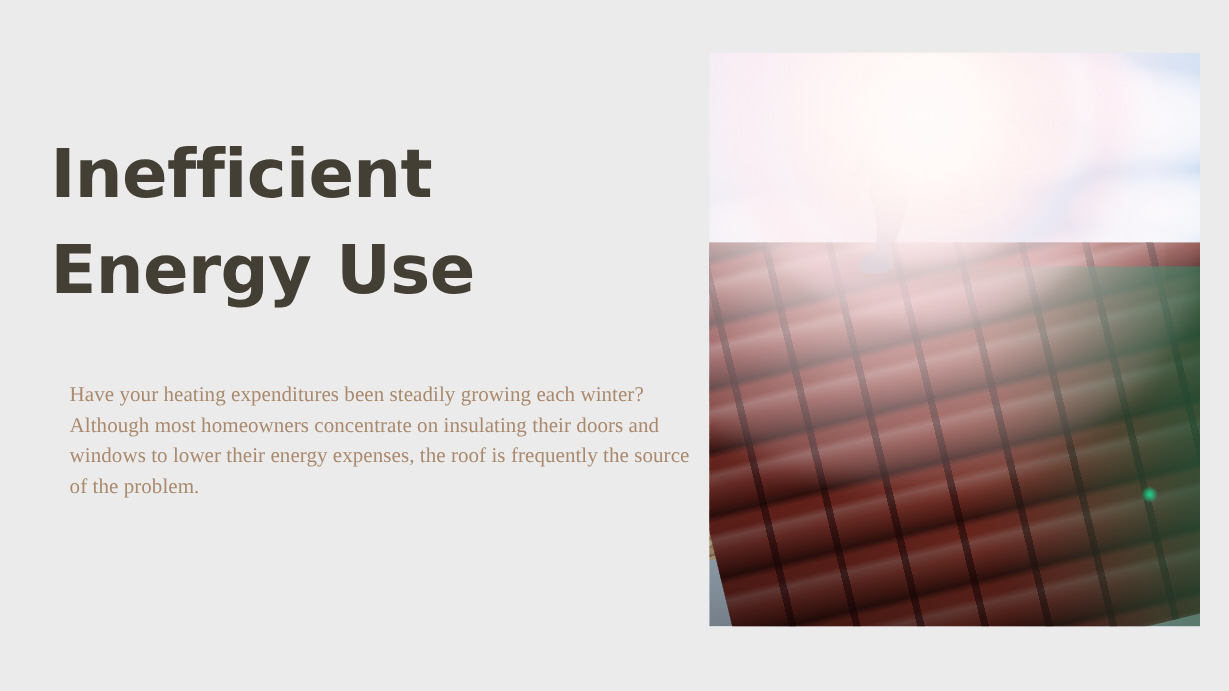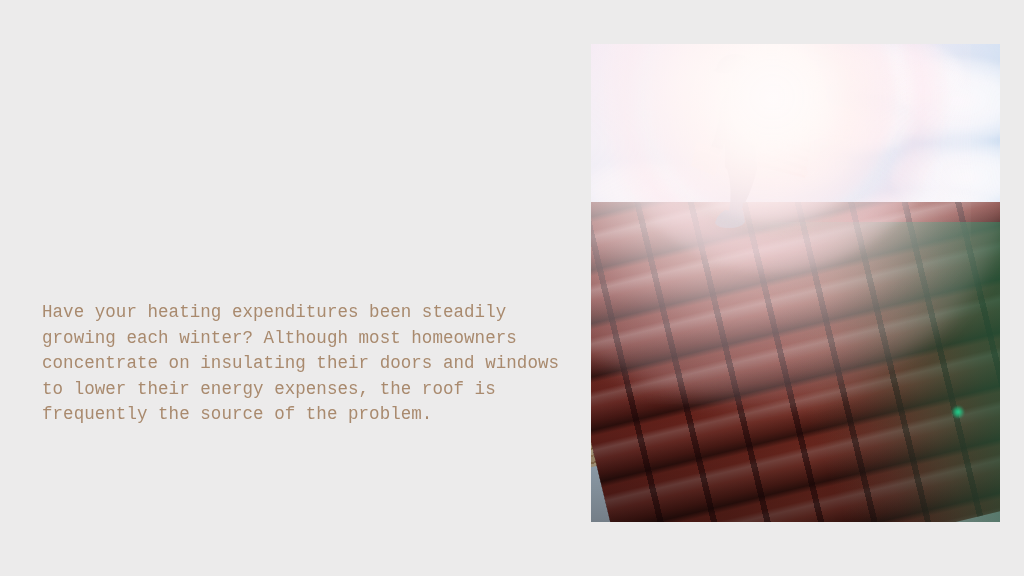--- a/index.html
+++ b/index.html
@@ -39,22 +39,22 @@
     margin: 0;
     max-width: 500px;
     word-spacing: 2px;
   }
 
   .slide-body {
     position: absolute;
     left: 42px;
     top: 300px;
     width: 522px;
-    margin: 0;
-    font-family: Liberation Mono, monospace;
+    margin: 16px;
+    font-family: Liberation Serif, serif;
     font-size: 17.5px;
     line-height: 25.5px;
     color: #a98a6e;
     letter-spacing: 0.05px;
   }
 
   
   .photo {
     position: absolute;
     left: 591px;
@@ -282,20 +282,23 @@
       rgba(255,240,246,0.12) 56%,
       rgba(255,255,255,0) 78%);
     pointer-events: none;
   }
 </style>
 </head>
 <body>
 
 <div class="slide">
 
+  <div class="text-col">
+    <h1 class="slide-title">Inefficient Energy Use</h1>
+  </div>
 
   <p class="slide-body">Have your heating expenditures been steadily growing each winter? Although most homeowners concentrate on insulating their doors and windows to lower their energy expenses, the roof is frequently the source of the problem.</p>
 
   <div class="photo">
 
     <div class="sky"></div>
 
     <div class="cloud c1"></div>
     <div class="cloud c2"></div>
     <div class="cloud c3"></div>

